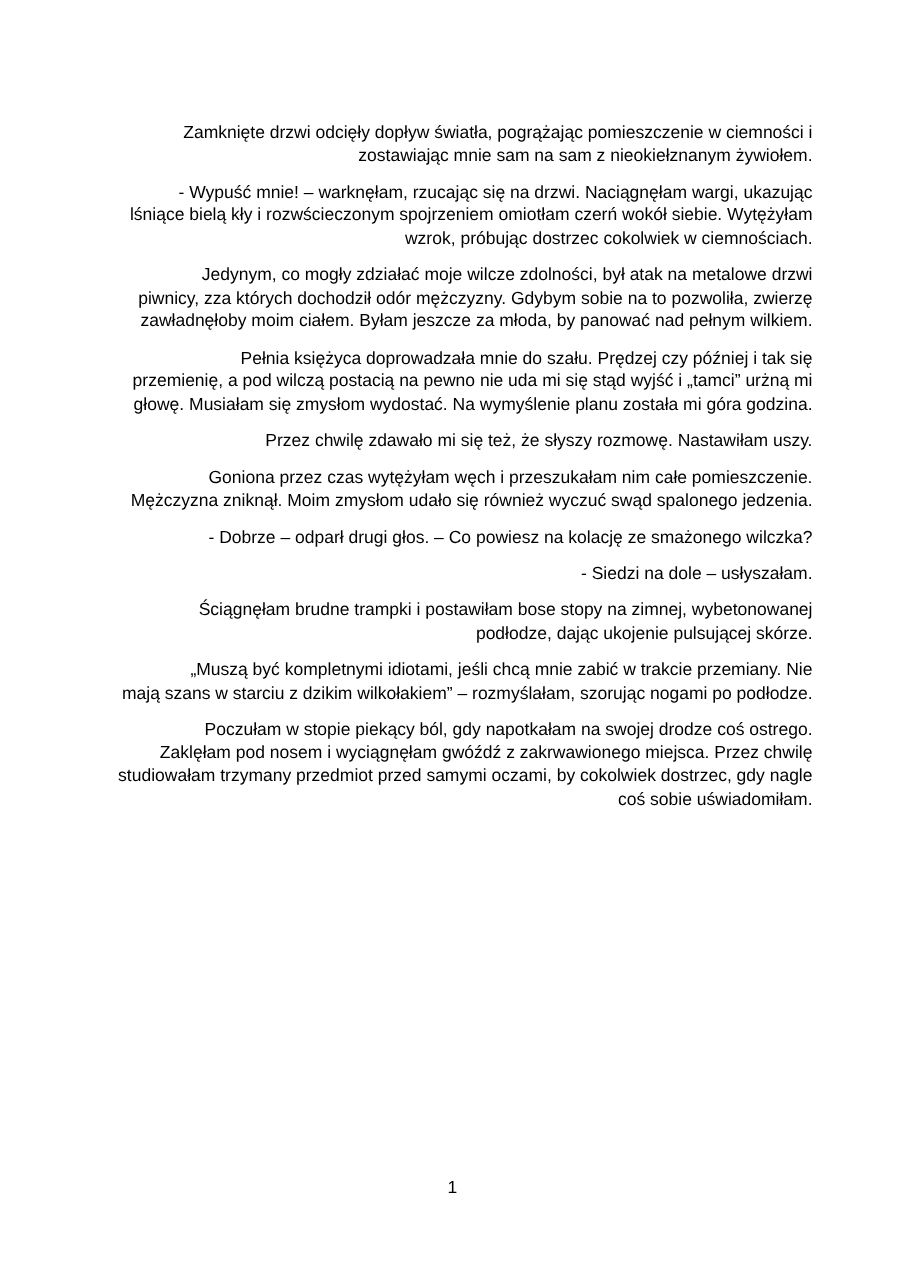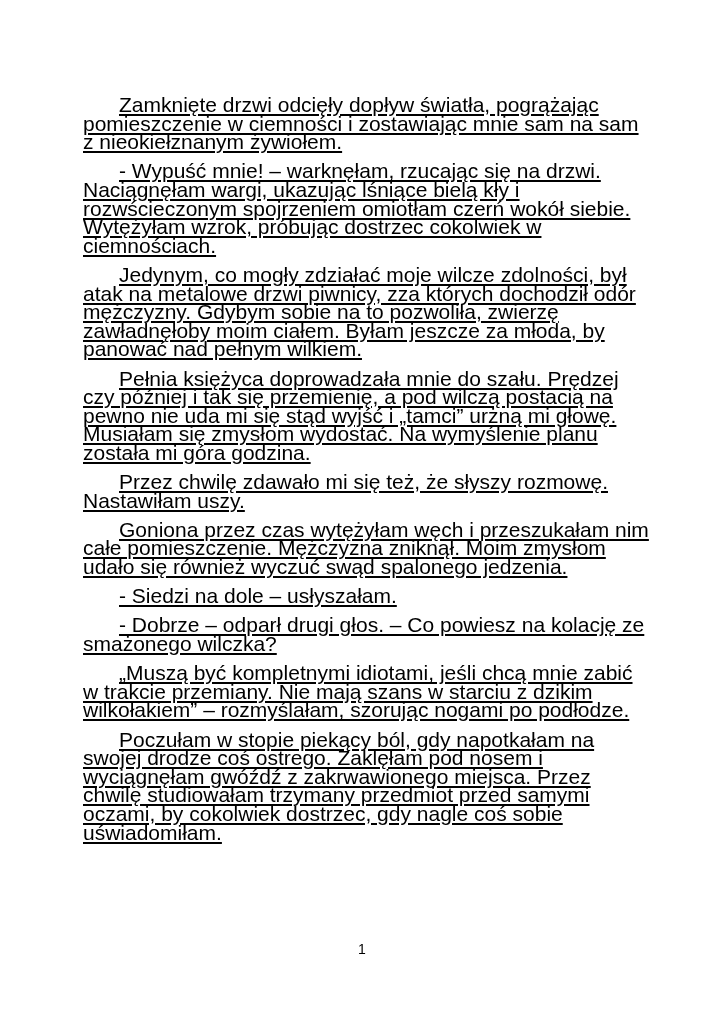--- a/index.html
+++ b/index.html
@@ -18,26 +18,25 @@
   }
   .page-body {
     position: absolute;
     left: 83px;
     top: 96px;
     width: 567px;
   }
   .page-body p {
     margin: 0 0 10.6px 0;
     padding: 0;
-    font-size: 21px;
+    font-size: 14px;
     line-height: 18.6px;
     text-indent: 36px;
-    text-align: left;
+    text-align: right;
     word-spacing: normal;
-    text-decoration: underline;
   }
   .page-footer {
     position: absolute;
     left: 0;
     top: 941px;
     width: 100%;
     text-align: center;
     font-size: 14px;
     line-height: 16px;
     color: #000000;
@@ -47,19 +46,20 @@
 <body>
 
 <div class="page">
   <div class="page-body">
     <p>Zamknięte drzwi odcięły dopływ światła, pogrążając pomieszczenie w ciemności i zostawiając mnie sam na sam z nieokiełznanym żywiołem.</p>
     <p>- Wypuść mnie! – warknęłam, rzucając się na drzwi. Naciągnęłam wargi, ukazując lśniące bielą kły i rozwścieczonym spojrzeniem omiotłam czerń wokół siebie. Wytężyłam wzrok, próbując dostrzec cokolwiek w ciemnościach.</p>
     <p>Jedynym, co mogły zdziałać moje wilcze zdolności, był atak na metalowe drzwi piwnicy, zza których dochodził odór mężczyzny. Gdybym sobie na to pozwoliła, zwierzę zawładnęłoby moim ciałem. Byłam jeszcze za młoda, by panować nad pełnym wilkiem.</p>
     <p>Pełnia księżyca doprowadzała mnie do szału. Prędzej czy później i tak się przemienię, a pod wilczą postacią na pewno nie uda mi się stąd wyjść i „tamci” urżną mi głowę. Musiałam się zmysłom wydostać. Na wymyślenie planu została mi góra godzina.</p>
     <p>Przez chwilę zdawało mi się też, że słyszy rozmowę. Nastawiłam uszy.</p>
     <p>Goniona przez czas wytężyłam węch i przeszukałam nim całe pomieszczenie. Mężczyzna zniknął. Moim zmysłom udało się również wyczuć swąd spalonego jedzenia.</p>
+    <p>- Dobrze – odparł drugi głos. – Co powiesz na kolację ze smażonego wilczka?</p>
     <p>- Siedzi na dole – usłyszałam.</p>
-    <p>- Dobrze – odparł drugi głos. – Co powiesz na kolację ze smażonego wilczka?</p>
+    <p>Ściągnęłam brudne trampki i postawiłam bose stopy na zimnej, wybetonowanej podłodze, dając ukojenie pulsującej skórze.</p>
     <p>„Muszą być kompletnymi idiotami, jeśli chcą mnie zabić w trakcie przemiany. Nie mają szans w starciu z dzikim wilkołakiem” – rozmyślałam, szorując nogami po podłodze.</p>
     <p>Poczułam w stopie piekący ból, gdy napotkałam na swojej drodze coś ostrego. Zaklęłam pod nosem i wyciągnęłam gwóźdź z zakrwawionego miejsca. Przez chwilę studiowałam trzymany przedmiot przed samymi oczami, by cokolwiek dostrzec, gdy nagle coś sobie uświadomiłam.</p>
   </div>
   <div class="page-footer">1</div>
 </div>
 
 </body></html>

